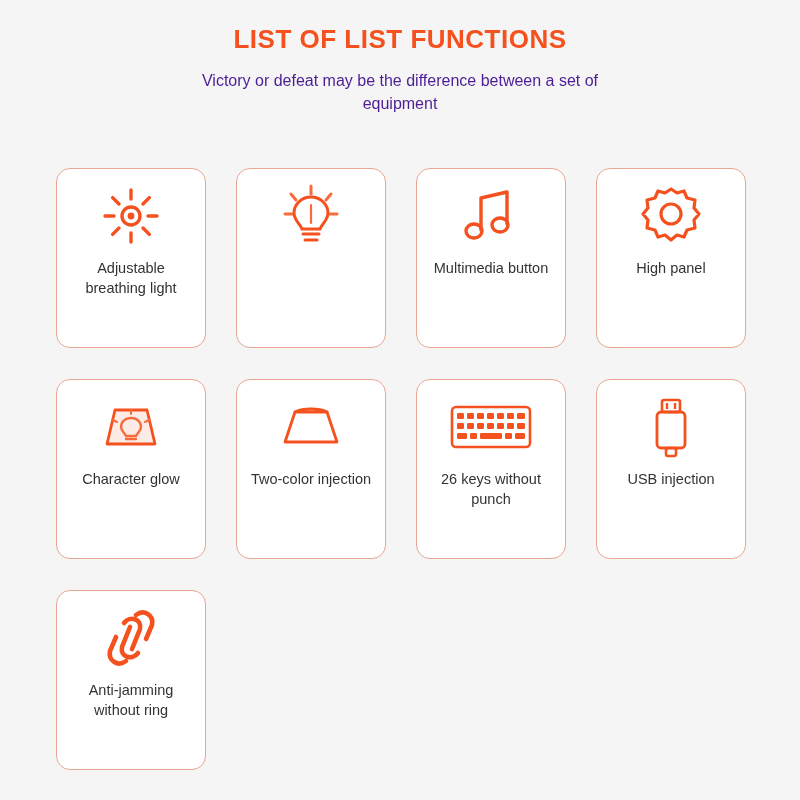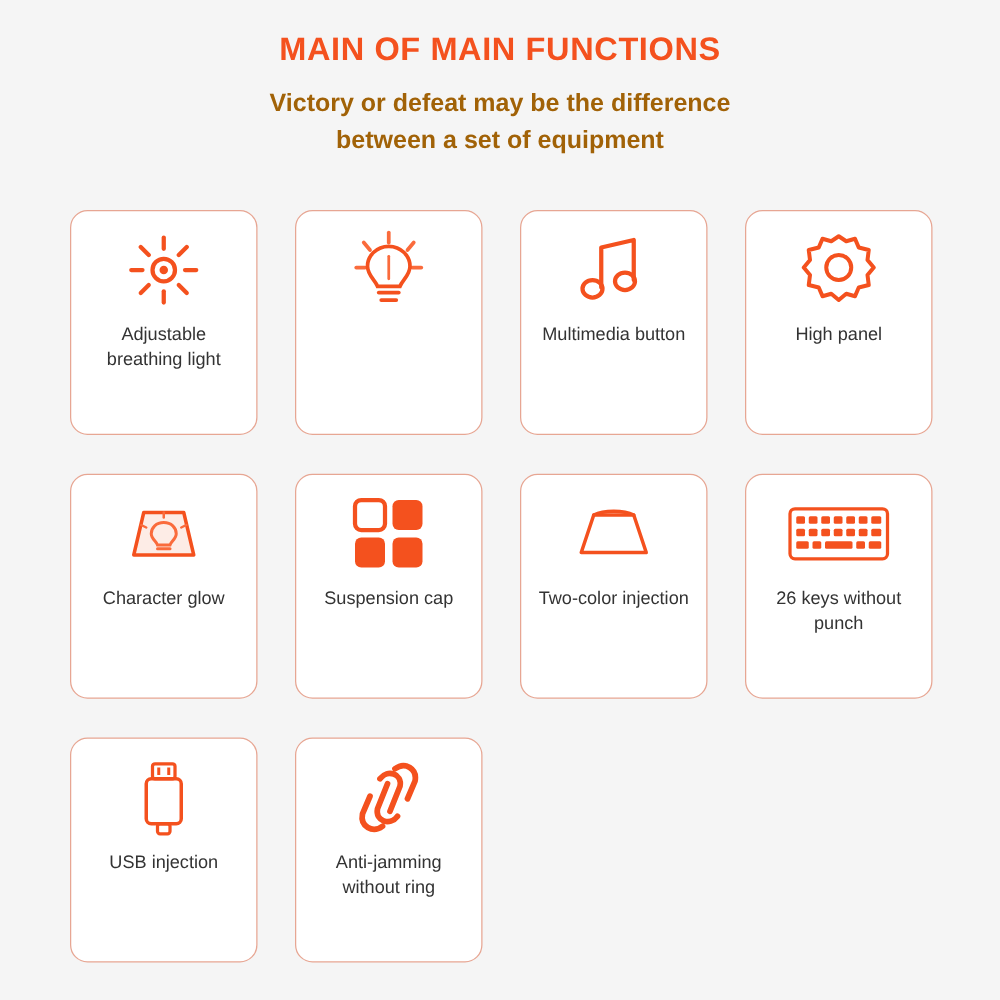--- a/index.html
+++ b/index.html
@@ -26,26 +26,26 @@
     padding-top: 24px;
   }
   .title {
     font-size: 26px;
     font-weight: bold;
     letter-spacing: 0.5px;
     color: #f4511e;
     margin: 0 0 14px 0;
   }
   .subtitle {
-    font-size: 20px;
+    font-size: 16px;
     line-height: 1.45;
-    color: #a16207;
+    color: #4c1d95;
     margin: 0 auto;
     max-width: 430px;
-    font-weight: bold;
+    font-weight: normal;
   }
   .grid {
     position: absolute;
     top: 168px;
     left: 56px;
     width: 690px;
     display: grid;
     grid-template-columns: repeat(4, 150px);
     grid-template-rows: repeat(3, 180px);
     column-gap: 30px;
@@ -77,21 +77,21 @@
     padding: 0 8px;
   }
   svg { display: block; }
 </style>
 </head>
 <body>
 
 <div class="page">
 
   <div class="header">
-    <h1 class="title">MAIN OF MAIN FUNCTIONS</h1>
+    <h1 class="title">LIST OF LIST FUNCTIONS</h1>
     <p class="subtitle">Victory or defeat may be the difference between a set of equipment</p>
   </div>
 
   <div class="grid">
 
     <div class="card">
       <div class="icon-wrap">
         <svg width="64" height="64" viewBox="0 0 64 64">
           <g stroke="#f4511e" stroke-width="3.4" stroke-linecap="round">
             <line x1="32" y1="6" x2="32" y2="15"></line>
@@ -159,31 +159,20 @@
           <g stroke="#fa6b3c" stroke-width="2" stroke-linecap="round">
             <line x1="38" y1="14" x2="38" y2="18"></line>
             <line x1="24" y1="26" x2="20" y2="24"></line>
             <line x1="52" y1="26" x2="56" y2="24"></line>
           </g>
         </svg>
       </div>
       <div class="card-label">Character glow</div>
     </div>
 
-    <div class="card">
-      <div class="icon-wrap">
-        <svg width="64" height="64" viewBox="0 0 64 64">
-          <rect x="5" y="5" width="24" height="24" rx="5" fill="none" stroke="#f4511e" stroke-width="3.4"></rect>
-          <rect x="35" y="5" width="24" height="24" rx="5" fill="#f4511e"></rect>
-          <rect x="5" y="35" width="24" height="24" rx="5" fill="#f4511e"></rect>
-          <rect x="35" y="35" width="24" height="24" rx="5" fill="#f4511e"></rect>
-        </svg>
-      </div>
-      <div class="card-label">Suspension cap</div>
-    </div>
 
     <div class="card">
       <div class="icon-wrap">
         <svg width="76" height="58" viewBox="0 0 76 58">
           <path d="M12 44 L22 14 L54 14 L64 44 Z" fill="none" stroke="#f4511e" stroke-width="2.8" stroke-linejoin="round"></path>
           <path d="M22 14 C30 10, 46 10, 54 14" fill="none" stroke="#f4511e" stroke-width="2.8" stroke-linecap="round"></path>
         </svg>
       </div>
       <div class="card-label">Two-color injection</div>
     </div>

